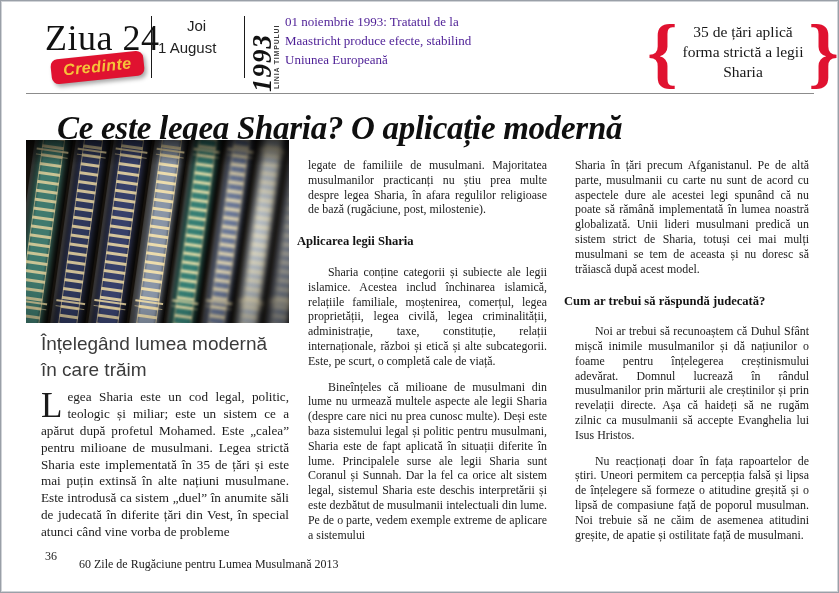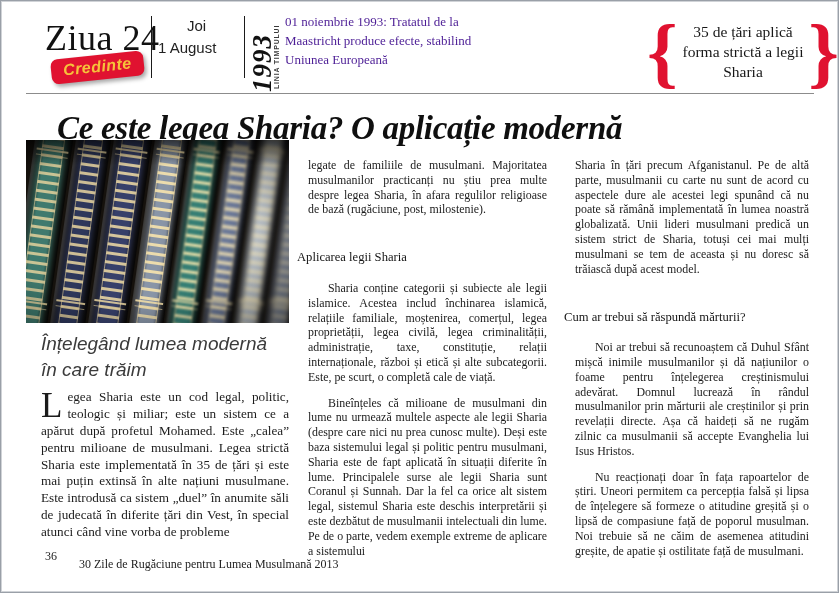--- a/index.html
+++ b/index.html
@@ -86,34 +86,33 @@
     position:absolute; inset:0;
     background:
       linear-gradient(180deg, rgba(0,0,0,.6), rgba(0,0,0,0) 14%),
       radial-gradient(ellipse at 38% 48%, rgba(0,0,0,0) 52%, rgba(0,0,0,.42) 100%);
   }
   
   .caption {
     position:absolute; left:40px; top:330px; width:240px;
     font-family:"Liberation Sans", sans-serif; font-size:19px; line-height:1.38;
     color:#3b3b3b;
-    font-style:italic;
   }
   .left-body {
     position:absolute; left:40px; top:388px; width:248px;
     font-size:13.2px; line-height:1.28; text-align:justify; color:#1b1b1b;
   }
   .dropcap { float:left; font-size:35px; line-height:29px; padding:2px 5px 0 0; }
   
   .col { position:absolute; top:146px; font-size:11.9px; line-height:1.245; text-align:justify; color:#1b1b1b; }
   .col.middle { left:296px; width:261px; }
   .col.right  { left:563px; width:256px; }
   .col p { margin:11px; }
   .col p.indent { text-indent:20px; }
-  .col h3 { margin:33px 0 15px; font-size:12.6px; font-weight:normal; color:#141414; }
+  .col h3 { margin:17px 0 15px; font-size:12.6px; font-weight:bold; color:#141414; }
   
   .footer-num { position:absolute; left:44px; top:548px; font-size:12px; font-weight:normal; color:#222; }
   .footer-title { position:absolute; left:78px; top:556px; font-size:12px; color:#222; }
 </style>
 </head>
 <body>
 
 <div class="page">
 
   <div class="ziua">Ziua 24</div>
@@ -188,21 +187,21 @@
 
   <div class="col middle">
     <p>legate de familiile de musulmani. Majoritatea musulmanilor practicanți nu știu prea multe despre legea Sharia, în afara regulilor religioase de bază (rugăciune, post, milostenie).</p>
     <h3>Aplicarea legii Sharia</h3>
     <p class="indent">Sharia conține categorii și subiecte ale legii islamice. Acestea includ închinarea islamică, relațiile familiale, moștenirea, comerțul, legea proprietății, legea civilă, legea criminalității, administrație, taxe, constituție, relații internaționale, război și etică și alte subcategorii. Este, pe scurt, o completă cale de viață.</p>
     <p class="indent">Bineînțeles că milioane de musulmani din lume nu urmează multele aspecte ale legii Sharia (despre care nici nu prea cunosc multe). Deși este baza sistemului legal și politic pentru musulmani, Sharia este de fapt aplicată în situații diferite în lume. Principalele surse ale legii Sharia sunt Coranul și Sunnah. Dar la fel ca orice alt sistem legal, sistemul Sharia este deschis interpretării și este dezbătut de musulmanii intelectuali din lume. Pe de o parte, vedem exemple extreme de aplicare a sistemului</p>
   </div>
 
   <div class="col right">
     <p>Sharia în țări precum Afganistanul. Pe de altă parte, musulmanii cu carte nu sunt de acord cu aspectele dure ale acestei legi spunând că nu poate să rămână implementată în lumea noastră globalizată. Unii lideri musulmani predică un sistem strict de Sharia, totuși cei mai mulți musulmani se tem de aceasta și nu doresc să trăiască după acest model.</p>
-    <h3>Cum ar trebui să răspundă mărturii?</h3>
+    <h3>Cum ar trebui să răspundă judecată?</h3>
     <p class="indent">Noi ar trebui să recunoaștem că Duhul Sfânt mișcă inimile musulmanilor și dă națiunilor o foame pentru înțelegerea creștinismului adevărat. Domnul lucrează în rândul musulmanilor prin mărturii ale creștinilor și prin revelații directe. Așa că haideți să ne rugăm zilnic ca musulmanii să accepte Evanghelia lui Isus Hristos.</p>
     <p class="indent">Nu reacționați doar în fața rapoartelor de știri. Uneori permitem ca percepția falsă și lipsa de înțelegere să formeze o atitudine greșită și o lipsă de compasiune față de poporul musulman. Noi trebuie să ne căim de asemenea atitudini greșite, de apatie și ostilitate față de musulmani.</p>
   </div>
 
   <div class="footer-num">36</div>
-  <div class="footer-title">30 Zile de Rugăciune pentru Lumea Musulmană 2013</div>
+  <div class="footer-title">60 Zile de Rugăciune pentru Lumea Musulmană 2013</div>
 
 </div>
 
 </body></html>

